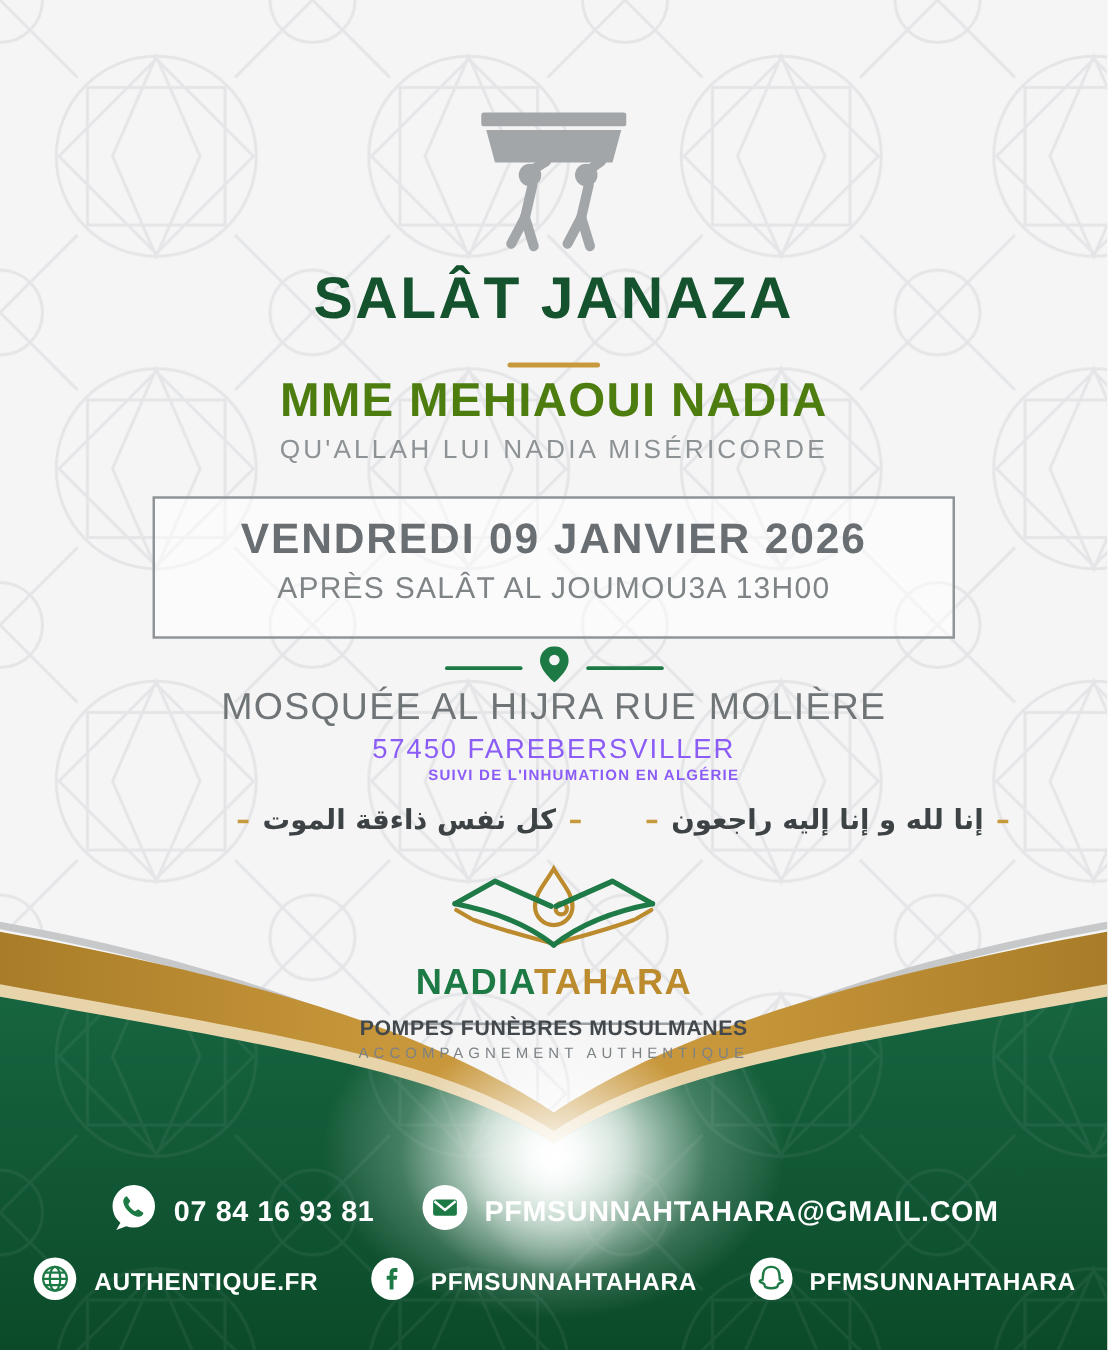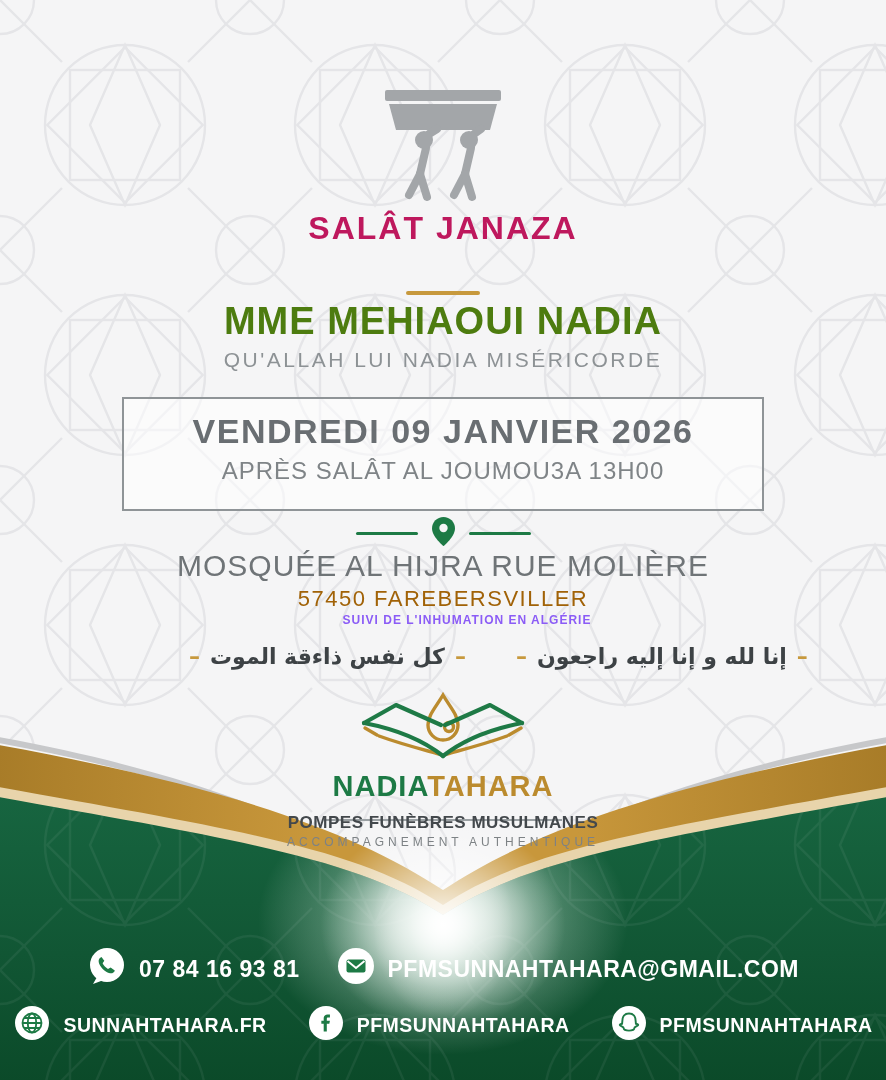--- a/index.html
+++ b/index.html
@@ -3,36 +3,36 @@
 <meta charset="utf-8">
 <style>
   html,body{margin:0;padding:0;}
   body{font-family:"Liberation Sans", sans-serif; background:#ffffff;}
   #poster{position:relative;width:886px;height:1080px;overflow:hidden;background:#f5f5f6;}
   #poster svg.bg{position:absolute;inset:0;z-index:0;}
   #curves{position:absolute;left:0;top:720px;width:886px;height:360px;z-index:1;}
   .content{position:absolute;left:0;right:0;z-index:2;text-align:center;}
 
   .coffin{top:82px;}
-  .title{top:210px;font-size:32px;font-weight:800;letter-spacing:2px;color:#be185d;}
+  .title{top:210px;font-size:47px;font-weight:800;letter-spacing:2px;color:#14532d;}
   .gold-bar{top:281px;}
   .gold-bar span{display:inline-block;width:74px;height:4px;border-radius:2px;background:#c7993d;}
   .name{top:300px;font-size:38px;font-weight:600;letter-spacing:1px;color:#4d7c0f;}
   .blessing{top:348px;font-size:21px;letter-spacing:2.5px;color:#8d9295;}
 
   .date-box{top:397px;left:122px;right:122px;border:2px solid #8f9497;background:rgba(255,255,255,0.55);
             padding:13px 0 24px 0;}
   .date-line{font-size:34px;font-weight:800;letter-spacing:1.5px;color:#696e72;}
   .time-line{font-size:24px;letter-spacing:1px;color:#7f8487;margin-top:6px;}
 
   .pin-row{top:517px;display:flex;align-items:center;justify-content:center;gap:14px;}
   .pin-row .line{width:62px;height:3px;background:#1d7a45;border-radius:2px;}
 
   .venue{top:549px;font-size:30px;letter-spacing:1px;color:#6f7477;}
-  .city{top:586px;font-size:22px;letter-spacing:1.5px;color:#a16207;}
+  .city{top:586px;font-size:22px;letter-spacing:1.5px;color:#8b5cf6;}
   .burial{top:613px;font-size:12px;font-weight:bold;letter-spacing:1px;color:#8b5cf6;padding-left:48px;}
 
   .arabic-row{top:644px;height:40px;margin-left:24px;}
   .arabic{position:absolute;top:0;font-family:"DejaVu Sans", sans-serif;font-weight:bold;
           font-size:22px;color:#3d4245;white-space:nowrap;}
   .arabic .dash{color:#c7993d;font-weight:bold;padding:0 10px;}
   .arabic.left{left:155px;width:260px;text-align:center;}
   .arabic.right{right:140px;width:240px;text-align:center;}
 
   .logo-icon{top:690px;}
@@ -222,21 +222,21 @@
       <span>
         <svg width="38" height="38" viewBox="0 0 38 38">
           <circle cx="19" cy="19" r="17" fill="#ffffff"></circle>
           <g stroke="#1d7a45" stroke-width="1.8" fill="none">
             <circle cx="19" cy="19" r="9.5"></circle>
             <ellipse cx="19" cy="19" rx="4.2" ry="9.5"></ellipse>
             <path d="M9.5,19 h19 M11,14 h16 M11,24 h16"></path>
           </g>
         </svg>
       </span>
-      <span>SUNNAHTAHARA.FR</span>
+      <span>AUTHENTIQUE.FR</span>
     </div>
     <div class="contact-item">
       <span>
         <svg width="38" height="38" viewBox="0 0 38 38">
           <circle cx="19" cy="19" r="17" fill="#ffffff"></circle>
           <path d="M21,12 h3 v-4 h-3 c-3,0 -5,2 -5,5 v3 h-3 v4 h3 v10 h4 V20 h3.2 l0.8,-4 H20 v-2.5 c0,-1 0.4,-1.5 1,-1.5 Z" fill="#1d7a45" transform="scale(0.78) translate(5.4,5.4)"></path>
         </svg>
       </span>
       <span>PFMSUNNAHTAHARA</span>
     </div>

